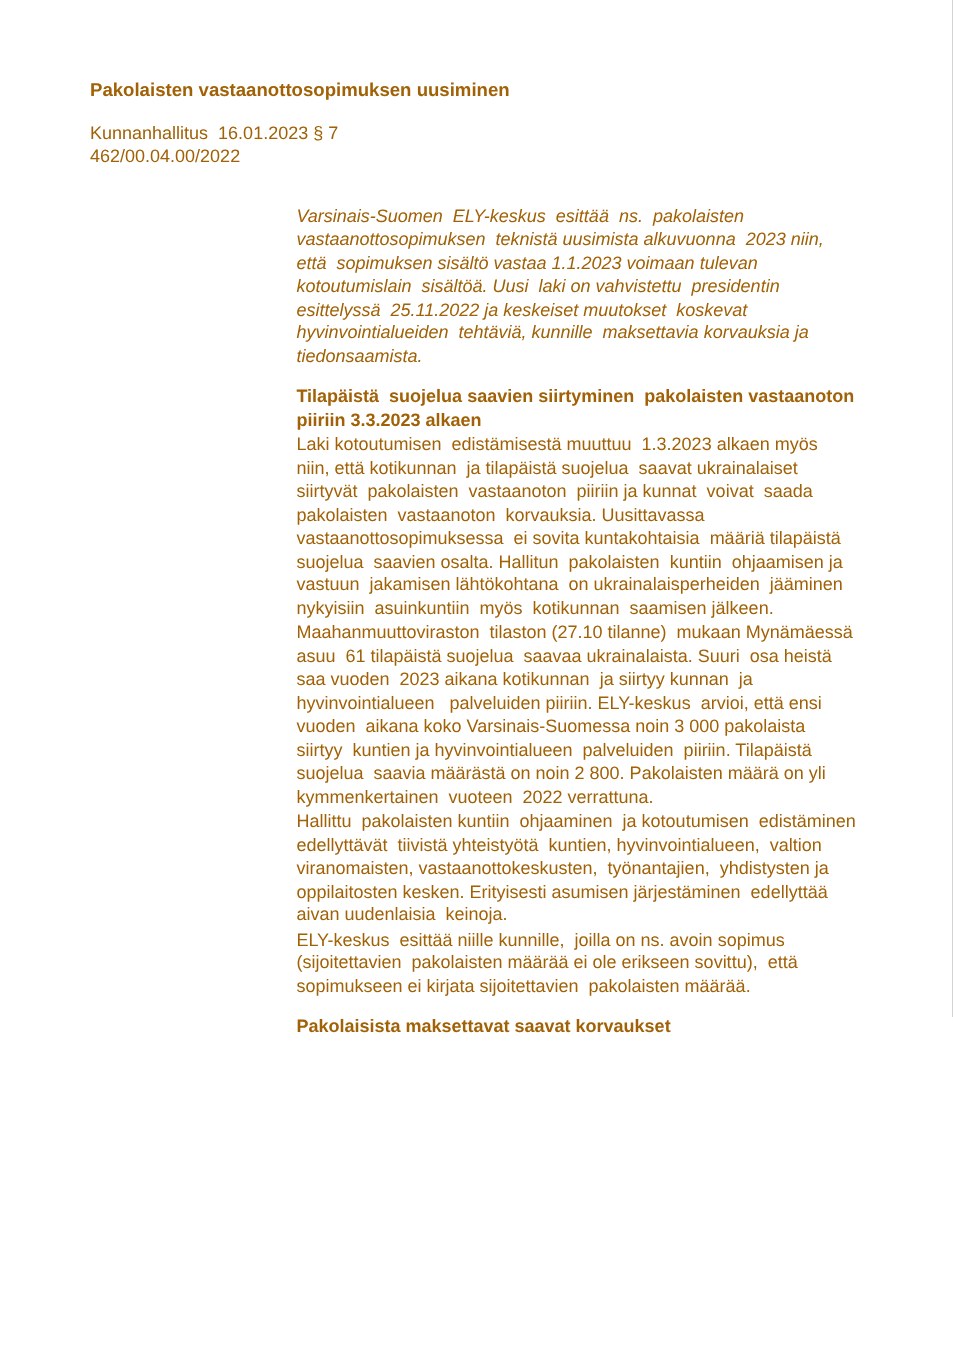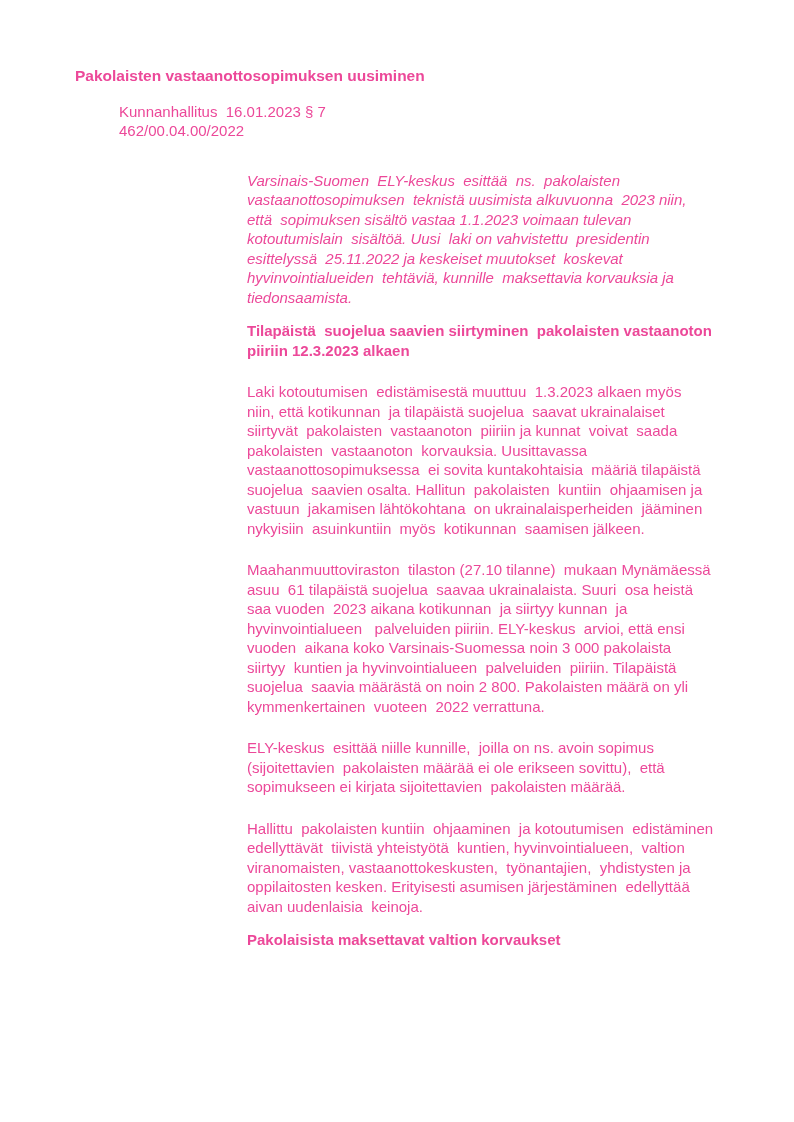--- a/index.html
+++ b/index.html
@@ -3,39 +3,39 @@
 <meta charset="utf-8">
 <style>
   * { margin: 0; padding: 0; box-sizing: border-box; }
   html, body { background: #808080; }
   .page {
     position: relative;
     width: 794px;
     height: 1122px;
     margin: 0 auto;
     background: #ffffff;
-    color: #ec4899;
+    color: #a16207;
     font-family: "Liberation Sans", "DejaVu Sans", sans-serif;
     font-size: 15px;
     line-height: 19.5px;
     overflow: hidden;
   }
   .pre { white-space: pre-wrap; }
   .header { margin-left: 75px; }
   .doc-title {
     padding-top: 66px;
     font-size: 15.5px;
     font-weight: bold;
     line-height: 19.5px;
   }
-  .meta { margin-top: 16px; margin-left: 44px; }
+  .meta { margin-top: 16px; }
   .body { margin-left: 247px; width: 510px; }
   .preparers { margin-top: 36px; }
   .para-first { margin-top: 30px; font-style: italic; }
-  .para { margin-top: 22px; }
+  .para { margin-top: 1px; }
   .heading {
     margin-top: 14px;
     font-weight: bold;
   }
 </style>
 </head>
 <body>
 
 <div class="page">
   <div class="header">
@@ -48,45 +48,45 @@
 
     <div class="para-first pre">Varsinais-Suomen  ELY-keskus  esittää  ns.  pakolaisten
 vastaanottosopimuksen  teknistä uusimista alkuvuonna  2023 niin,
 että  sopimuksen sisältö vastaa 1.1.2023 voimaan tulevan
 kotoutumislain  sisältöä. Uusi  laki on vahvistettu  presidentin
 esittelyssä  25.11.2022 ja keskeiset muutokset  koskevat
 hyvinvointialueiden  tehtäviä, kunnille  maksettavia korvauksia ja
 tiedonsaamista.</div>
 
     <div class="heading pre">Tilapäistä  suojelua saavien siirtyminen  pakolaisten vastaanoton
-piiriin 12.3.2023 alkaen</div>
+piiriin 3.3.2023 alkaen</div>
 
     <div class="para pre">Laki kotoutumisen  edistämisestä muuttuu  1.3.2023 alkaen myös
 niin, että kotikunnan  ja tilapäistä suojelua  saavat ukrainalaiset
 siirtyvät  pakolaisten  vastaanoton  piiriin ja kunnat  voivat  saada
 pakolaisten  vastaanoton  korvauksia. Uusittavassa
 vastaanottosopimuksessa  ei sovita kuntakohtaisia  määriä tilapäistä
 suojelua  saavien osalta. Hallitun  pakolaisten  kuntiin  ohjaamisen ja
 vastuun  jakamisen lähtökohtana  on ukrainalaisperheiden  jääminen
 nykyisiin  asuinkuntiin  myös  kotikunnan  saamisen jälkeen.</div>
 
     <div class="para pre">Maahanmuuttoviraston  tilaston (27.10 tilanne)  mukaan Mynämäessä
 asuu  61 tilapäistä suojelua  saavaa ukrainalaista. Suuri  osa heistä
 saa vuoden  2023 aikana kotikunnan  ja siirtyy kunnan  ja
 hyvinvointialueen   palveluiden piiriin. ELY-keskus  arvioi, että ensi
 vuoden  aikana koko Varsinais-Suomessa noin 3 000 pakolaista
 siirtyy  kuntien ja hyvinvointialueen  palveluiden  piiriin. Tilapäistä
 suojelua  saavia määrästä on noin 2 800. Pakolaisten määrä on yli
 kymmenkertainen  vuoteen  2022 verrattuna.</div>
 
-    <div class="para pre">ELY-keskus  esittää niille kunnille,  joilla on ns. avoin sopimus
-(sijoitettavien  pakolaisten määrää ei ole erikseen sovittu),  että
-sopimukseen ei kirjata sijoitettavien  pakolaisten määrää.</div>
-
     <div class="para pre">Hallittu  pakolaisten kuntiin  ohjaaminen  ja kotoutumisen  edistäminen
 edellyttävät  tiivistä yhteistyötä  kuntien, hyvinvointialueen,  valtion
 viranomaisten, vastaanottokeskusten,  työnantajien,  yhdistysten ja
 oppilaitosten kesken. Erityisesti asumisen järjestäminen  edellyttää
 aivan uudenlaisia  keinoja.</div>
 
-    <div class="heading pre">Pakolaisista maksettavat valtion korvaukset</div>
+    <div class="para pre">ELY-keskus  esittää niille kunnille,  joilla on ns. avoin sopimus
+(sijoitettavien  pakolaisten määrää ei ole erikseen sovittu),  että
+sopimukseen ei kirjata sijoitettavien  pakolaisten määrää.</div>
+
+    <div class="heading pre">Pakolaisista maksettavat saavat korvaukset</div>
   </div>
 </div>
 
 </body></html>

